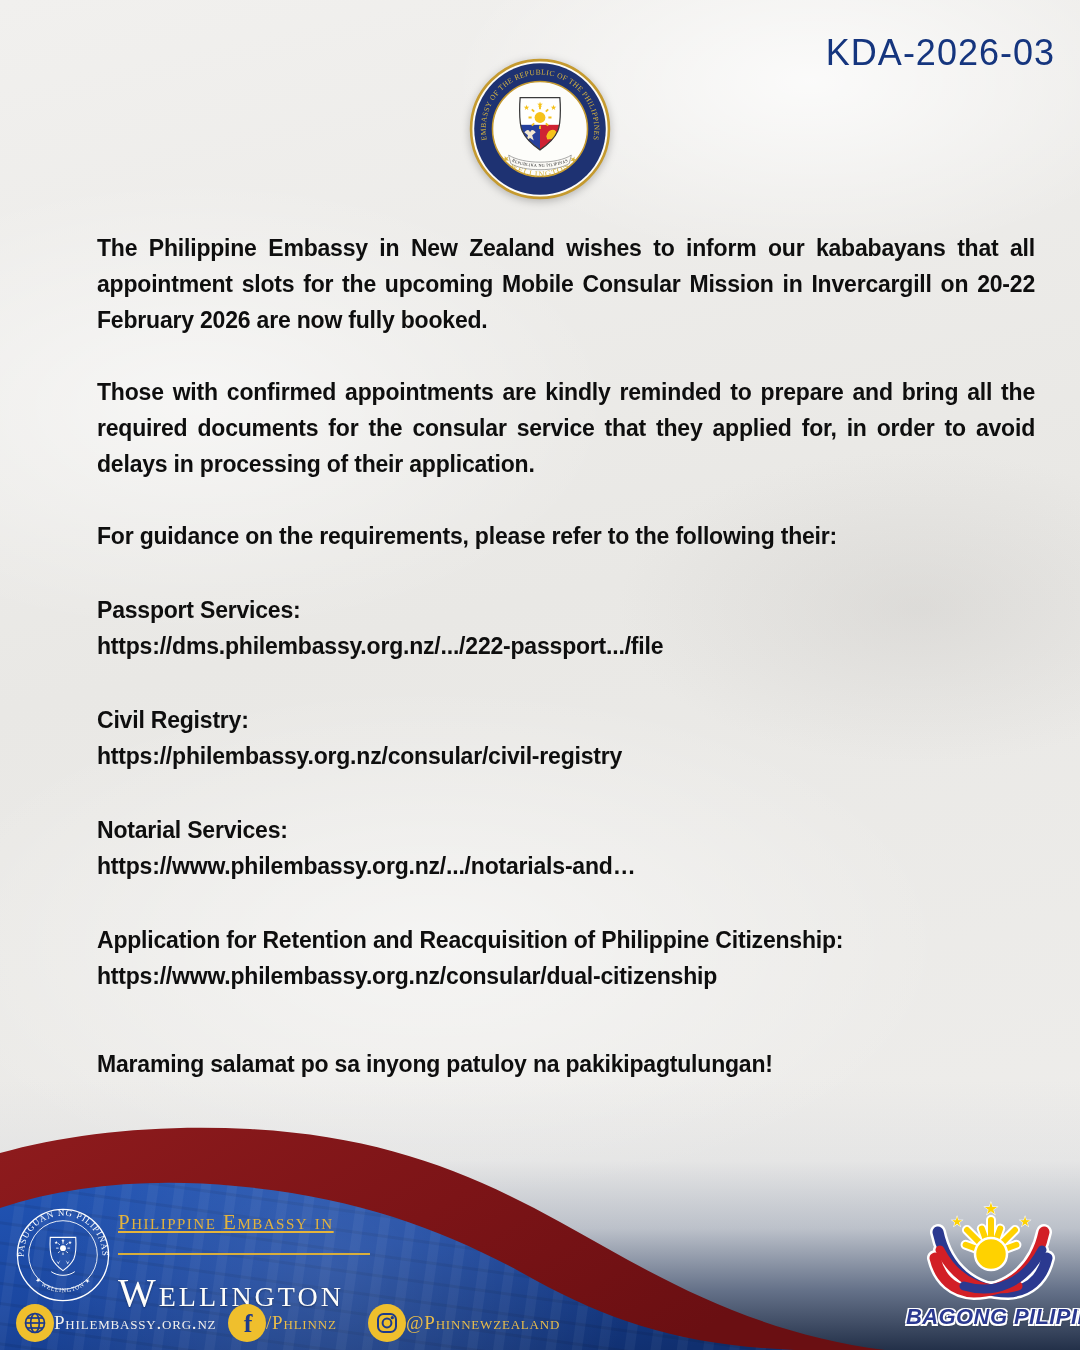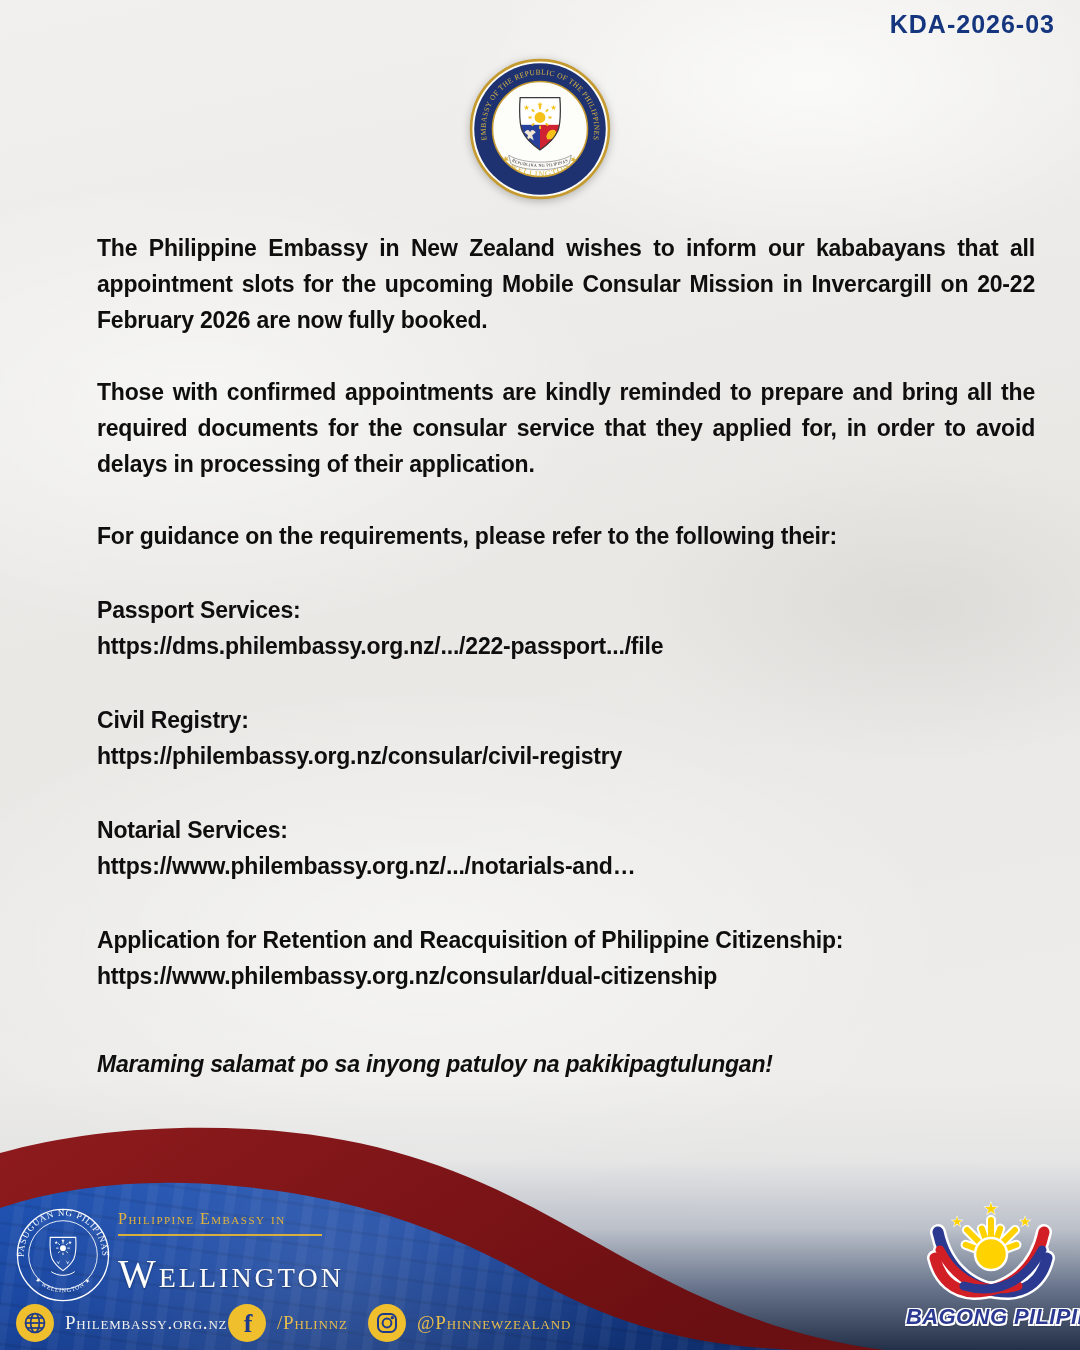--- a/index.html
+++ b/index.html
@@ -18,53 +18,53 @@
   .bottom-shade{
     position:absolute;left:0;top:1080px;width:1080px;height:270px;z-index:1;
     background:linear-gradient(180deg,
       rgba(236,236,235,0) 0%,
       rgba(205,208,214,.25) 30%,
       rgba(147,157,175,.55) 55%,
       rgba(66,82,112,.80) 78%,
       rgba(24,38,64,.95) 100%);
   }
   .doc-ref{
-    position:absolute;top:10px;right:25px;z-index:2;
-    font-size:25px;font-weight:bold;letter-spacing:1px;color:#15357e;
+    position:absolute;top:32px;right:25px;z-index:2;
+    font-size:36px;font-weight:normal;letter-spacing:1px;color:#15357e;
   }
   .top-seal{position:absolute;top:58px;left:50%;transform:translateX(-50%);z-index:2;}
   .top-seal svg{filter:drop-shadow(0 2px 4px rgba(0,0,0,.25));}
 
   .body-text{
     position:absolute;left:97px;top:230px;width:938px;z-index:2;
     color:#0e0e0e;font-size:23px;font-weight:bold;line-height:36px;
     letter-spacing:-0.2px;
   }
   .body-text p{margin:0 0 36px 0;text-align:justify;}
   .link-section{margin-top:38px;}
   .sec-label{margin:0;}
   .sec-link{
     display:inline-block;color:#0e0e0e;
     text-decoration-thickness:2.5px;text-underline-offset:4px;cursor:pointer;
   }
-  .closing{margin-top:52px !important;font-style:italic;}
+  .closing{margin-top:52px !important;}
 
   .waves{position:absolute;left:0;top:1100px;width:1080px;height:250px;z-index:2;}
 
   .footer-seal{position:absolute;left:14px;top:1206px;z-index:3;}
   .embassy-name{position:absolute;left:118px;top:1210px;z-index:3;font-family:"Liberation Serif",serif;}
   .embassy-line1{
-    display:inline-block;color:#e3b33c;font-size:16px;font-variant:small-caps;
-    letter-spacing:1.5px;border-bottom:2px solid #d8ae3c;padding:0 36px 6px 0;
+    display:inline-block;color:#e3b33c;font-size:21px;font-variant:small-caps;
+    letter-spacing:1.5px;border-bottom:2px solid #d8ae3c;padding:0 36px 18px 0;text-decoration:underline;
   }
   .embassy-line2{
     color:#fdfdfb;font-size:40px;font-variant:small-caps;letter-spacing:3px;margin-top:14px;
     text-shadow:0 1px 2px rgba(0,0,0,.35);
   }
-  .contact{position:absolute;top:1304px;z-index:3;display:flex;align-items:center;gap:11px;cursor:pointer;}
+  .contact{position:absolute;top:1304px;z-index:3;display:flex;align-items:center;cursor:pointer;}
   .contact .label{
     font-family:"Liberation Serif",serif;font-variant:small-caps;
     font-size:19px;letter-spacing:.8px;
   }
   #contact-web{left:16px;}  #contact-web .label{color:#f3f1ec;}
   #contact-fb{left:228px;}  #contact-fb .label{color:#e9bd4a;}
   #contact-ig{left:368px;}  #contact-ig .label{color:#e9bd4a;}
 
   .bagong{position:absolute;right:4px;top:1192px;width:170px;text-align:center;z-index:3;}
   .bagong-text{

